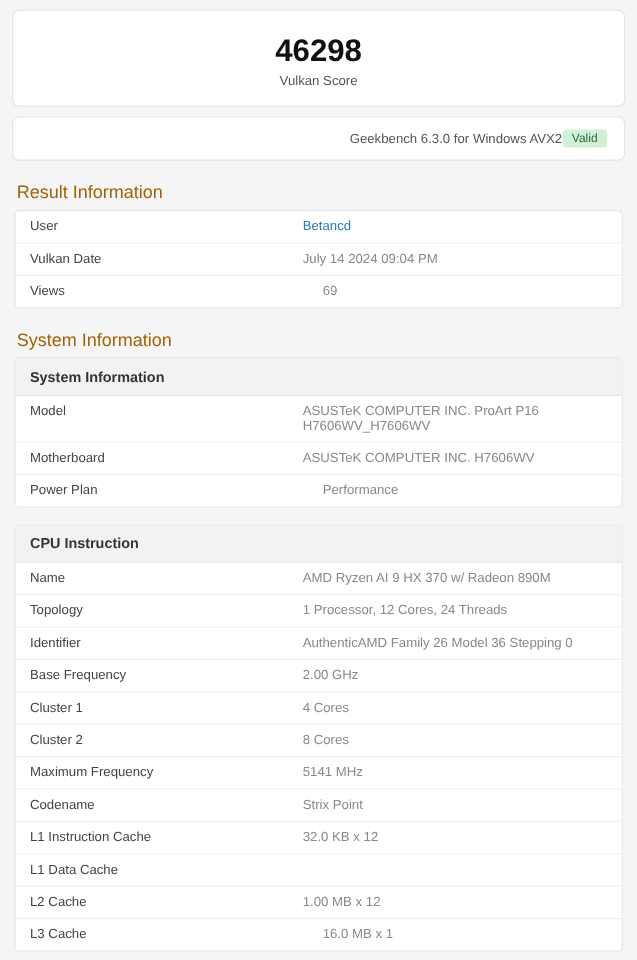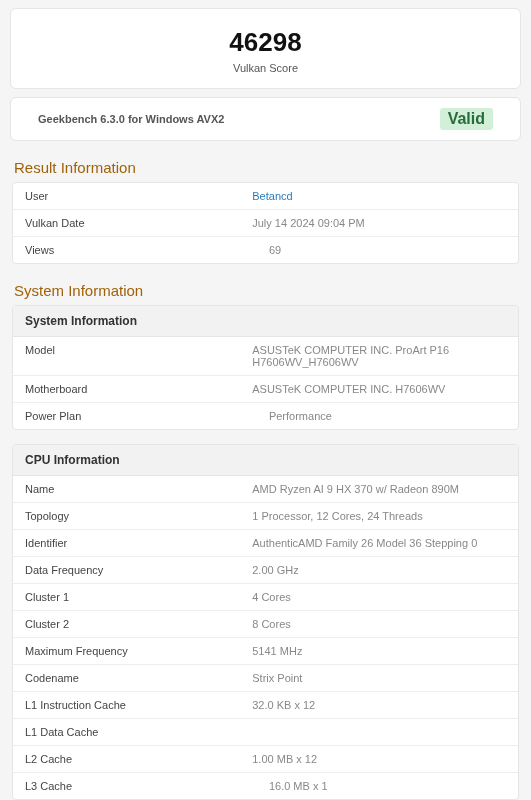--- a/index.html
+++ b/index.html
@@ -25,33 +25,32 @@
     font-weight: 700;
     color: #111;
   }
   .score-label {
     font-size: 11px;
     color: #555;
     margin-top: 4px;
   }
   .version-row {
     display: flex;
-    justify-content: space-between;
+    justify-content: flex-end;
     align-items: center;
-    padding: 10px 27px;
+    padding: 10px 14px;
     font-size: 11px;
     color: #555;
-    font-weight: bold;
   }
   .badge-valid {
     background: #d2f0d8;
     color: #2a6b3b;
     padding: 2px 8px;
     border-radius: 3px;
-    font-size: 16px;
+    font-size: 10px;
   }
   .section-title {
     font-size: 15px;
     font-weight: 400;
     color: #a16207;
     margin: 18px 14px 6px;
   }
   .table-header {
     background: #f2f2f2;
     padding: 8px 12px;
@@ -129,35 +128,35 @@
       <div class="row">
         <div class="cell-label">Motherboard</div>
         <div class="cell-value">ASUSTeK COMPUTER INC. H7606WV</div>
       </div>
       <div class="row">
         <div class="cell-label">Power Plan</div>
         <div class="cell-value">Performance</div>
       </div>
     </div>
     <div class="table-card">
-      <div class="table-header">CPU Information</div>
+      <div class="table-header">CPU Instruction</div>
       <div class="row">
         <div class="cell-label">Name</div>
         <div class="cell-value">AMD Ryzen AI 9 HX 370 w/ Radeon 890M</div>
       </div>
       <div class="row">
         <div class="cell-label">Topology</div>
         <div class="cell-value">1 Processor, 12 Cores, 24 Threads</div>
       </div>
       <div class="row">
         <div class="cell-label">Identifier</div>
         <div class="cell-value">AuthenticAMD Family 26 Model 36 Stepping 0</div>
       </div>
       <div class="row">
-        <div class="cell-label">Data Frequency</div>
+        <div class="cell-label">Base Frequency</div>
         <div class="cell-value">2.00 GHz</div>
       </div>
       <div class="row">
         <div class="cell-label">Cluster 1</div>
         <div class="cell-value">4 Cores</div>
       </div>
       <div class="row">
         <div class="cell-label">Cluster 2</div>
         <div class="cell-value">8 Cores</div>
       </div>

